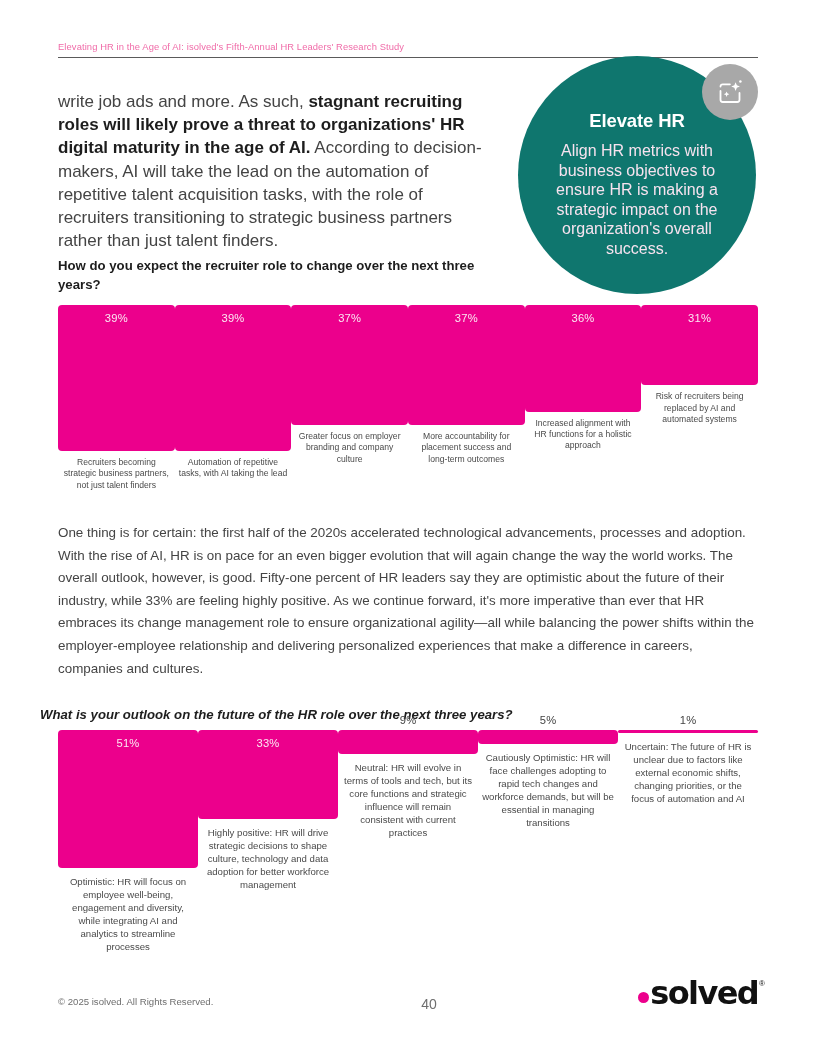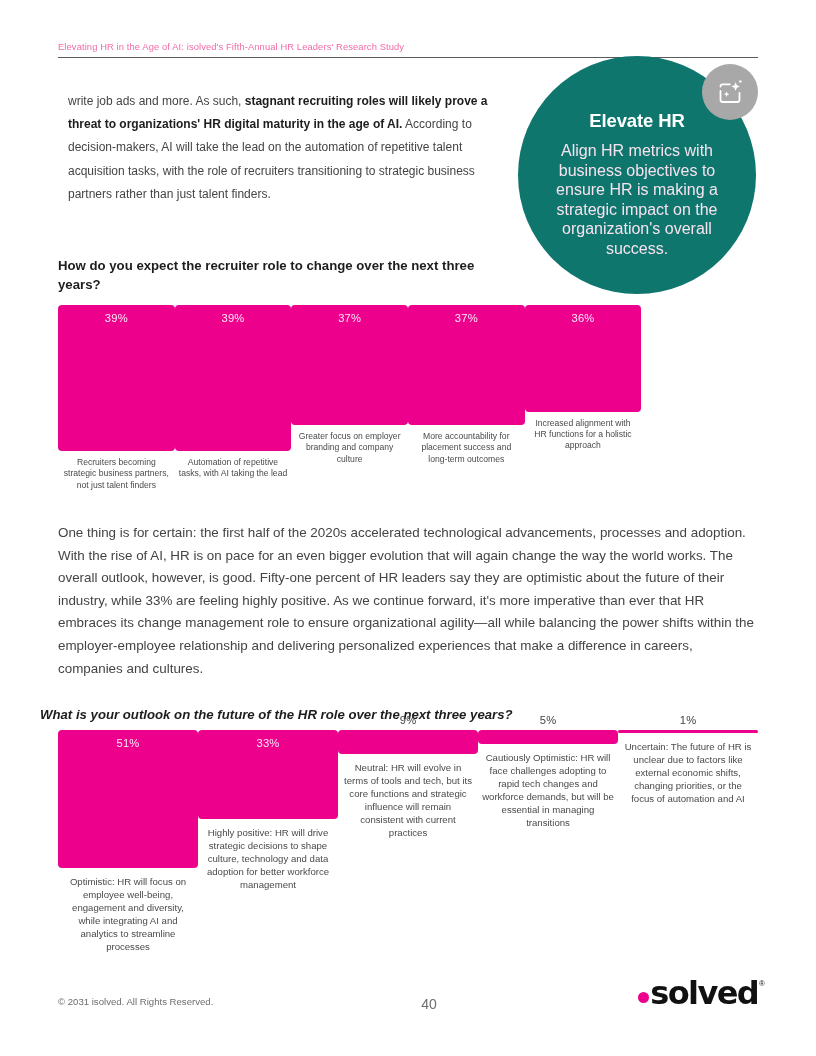--- a/index.html
+++ b/index.html
@@ -40,24 +40,24 @@
   .header-rule {
     margin-top: 4px;
     width: 700px;
     height: 1.4px;
     background: #5a5a5a;
   }
 
   
   .intro {
     position: absolute;
-    left: 68px;
+    left: 58px;
     top: 90px;
     width: 440px;
-    font-size: 12px;
+    font-size: 17px;
     line-height: 23.2px;
     color: #444444;
   }
   .intro b { color: #1d1d1d; font-weight: 700; }
 
   
   .callout-wrap {
     position: absolute;
     left: 518px;
     top: 56px;
@@ -318,20 +318,28 @@
 
       <div class="bar-col" style="width:16.667%">
         <div class="bar-slot" style="height:100%">
           <div class="bar" style="height:73%">
             <span class="bar-value">36%</span>
             <span class="bar-label">Increased alignment with HR functions for a holistic approach</span>
           </div>
         </div>
       </div>
 
+      <div class="bar-col" style="width:16.667%">
+        <div class="bar-slot" style="height:100%">
+          <div class="bar" style="height:55%">
+            <span class="bar-value">31%</span>
+            <span class="bar-label">Risk of recruiters being replaced by AI and automated systems</span>
+          </div>
+        </div>
+      </div>
 
     </div>
   </div>
 
   <div class="mid">One thing is for certain: the first half of the 2020s accelerated technological advancements, processes and adoption. With the rise of AI, HR is on pace for an even bigger evolution that will again change the way the world works. The overall outlook, however, is good. Fifty-one percent of HR leaders say they are optimistic about the future of their industry, while 33% are feeling highly positive. As we continue forward, it's more imperative than ever that HR embraces its change management role to ensure organizational agility—all while balancing the power shifts within the employer-employee relationship and delivering personalized experiences that make a difference in careers, companies and cultures.</div>
 
   <div class="q-title" id="q2-title">What is your outlook on the future of the HR role over the next three years?</div>
   <div class="chart" id="chart2">
     <div class="bars">
 
@@ -376,21 +384,21 @@
           <div class="bar" style="height:2%">
             <span class="bar-value outside">1%</span>
             <span class="bar-label">Uncertain: The future of HR is unclear due to factors like external economic shifts, changing priorities, or the focus of automation and AI</span>
           </div>
         </div>
       </div>
 
     </div>
   </div>
 
-  <div class="footer-copy">© 2031 isolved. All Rights Reserved.</div>
+  <div class="footer-copy">© 2025 isolved. All Rights Reserved.</div>
   <div class="footer-page">40</div>
   <div class="footer-logo">
     <span class="logo-dot"></span>
       <span class="logo-text">solved</span>
       <span class="logo-reg">®</span>
   </div>
 
 </div>
 
 </body></html>

